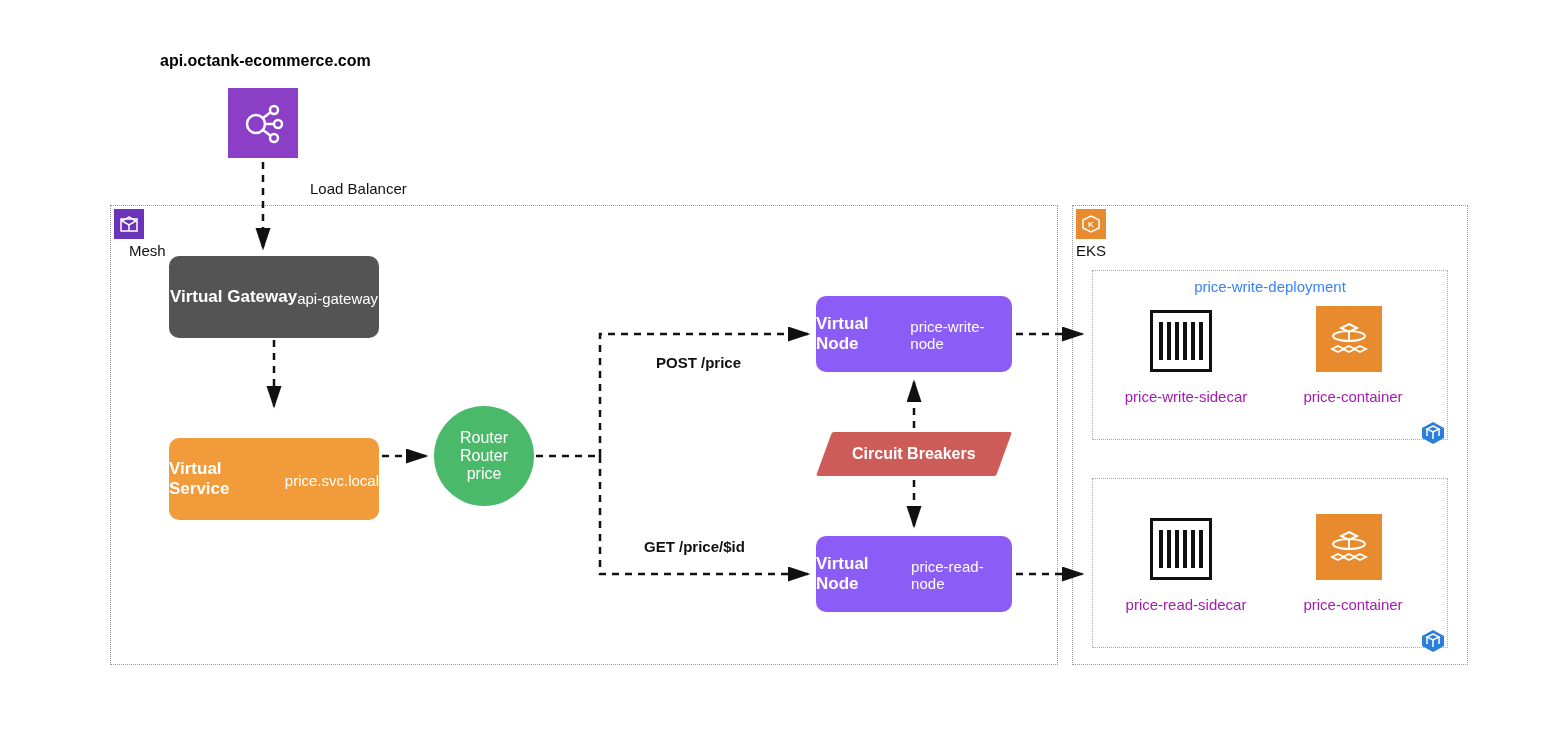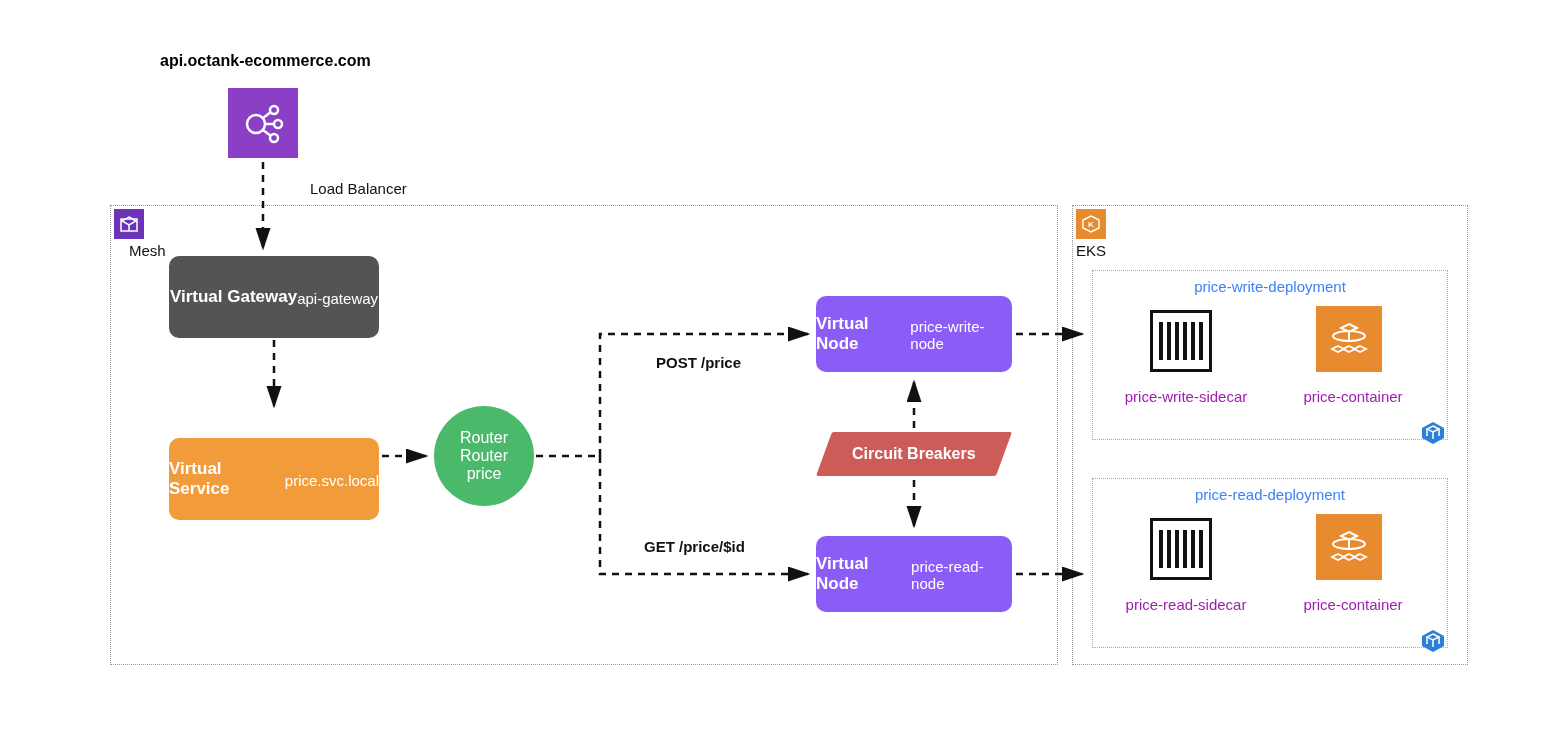--- a/index.html
+++ b/index.html
@@ -235,21 +235,20 @@
     <svg width="26" height="26" viewBox="0 0 26 26">
       <polygon points="13,2 24,8 24,18 13,24 2,18 2,8" fill="#2b7fd8"></polygon>
       <polygon points="13,6 19,9 13,12 7,9" fill="none" stroke="#fff" stroke-width="1.5"></polygon>
       <line x1="13" y1="12" x2="13" y2="19" stroke="#fff" stroke-width="1.5"></line>
       <line x1="7" y1="9" x2="7" y2="16" stroke="#fff" stroke-width="1.5"></line>
       <line x1="19" y1="9" x2="19" y2="16" stroke="#fff" stroke-width="1.5"></line>
     </svg>
   </div>
 
   <div class="deployment-box" style="left:1092px; top:478px; width:356px; height:170px;"></div>
-  <div class="deployment-label" style="left:1092px; top:486px; width:356px;">price-read-deployment</div>
 
   <div class="sidecar-icon" style="left:1150px; top:518px;">
     <div class="bar"></div>
       <div class="bar"></div>
       <div class="bar"></div>
       <div class="bar"></div>
       <div class="bar"></div>
       <div class="bar"></div>
   </div>
   <div class="item-label" style="left:1106px; top:596px; width:160px;">price-read-sidecar</div>

